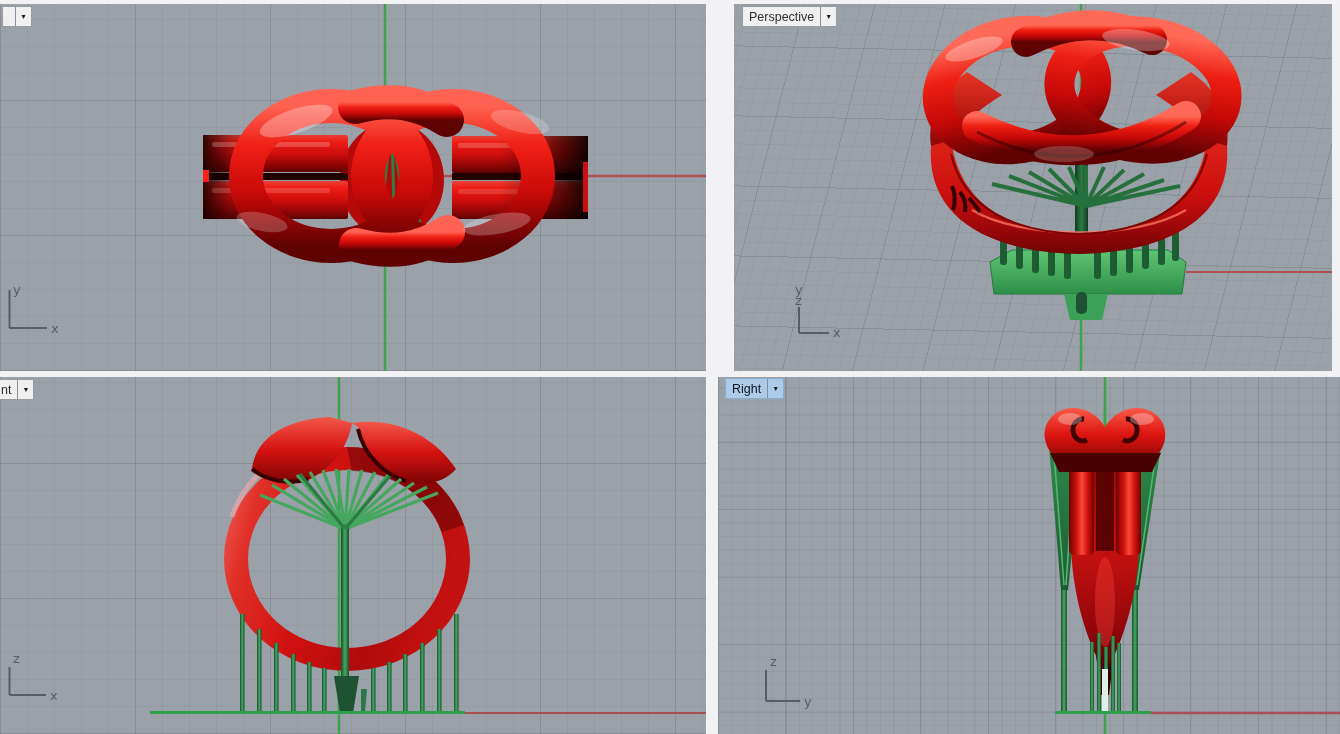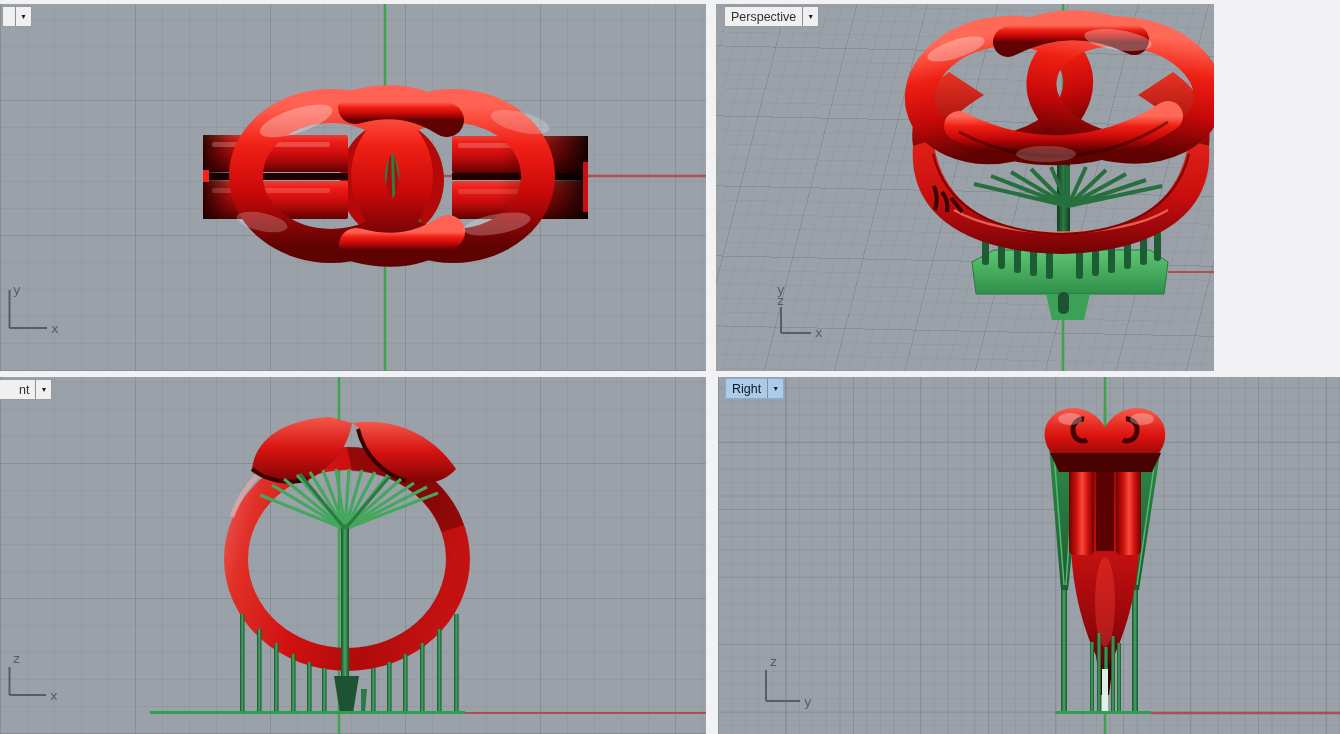--- a/index.html
+++ b/index.html
@@ -10,37 +10,37 @@
     repeating-linear-gradient(90deg, rgba(30,38,48,0.10) 0 1px, transparent 1px 135px),
     repeating-linear-gradient(0deg,  rgba(30,38,48,0.10) 0 1px, transparent 1px 135px),
     repeating-linear-gradient(90deg, rgba(30,38,48,0.055) 0 1px, transparent 1px 27px),
     repeating-linear-gradient(0deg,  rgba(30,38,48,0.055) 0 1px, transparent 1px 27px);}
   .grid13{background-image:
     repeating-linear-gradient(90deg, rgba(30,38,48,0.10) 0 1px, transparent 1px 67.5px),
     repeating-linear-gradient(0deg,  rgba(30,38,48,0.10) 0 1px, transparent 1px 67.5px),
     repeating-linear-gradient(90deg, rgba(30,38,48,0.05) 0 1px, transparent 1px 13.5px),
     repeating-linear-gradient(0deg,  rgba(30,38,48,0.05) 0 1px, transparent 1px 13.5px);}
   #vp-top{left:0;top:4px;width:706px;height:367px;}
-  #vp-persp{left:716px;top:4px;width:498px;height:367px;}
+  #vp-persp{left:734px;top:4px;width:598px;height:367px;}
   #vp-front{left:0;top:377px;width:706px;height:357px;}
   #vp-right{left:718px;top:377px;width:622px;height:403px;}
   .persp-grid{position:absolute;left:-260px;top:-270px;width:1250px;height:950px;
     transform:rotate(1.2deg) skewX(-13deg);
     background-image:
       repeating-linear-gradient(90deg, rgba(30,38,48,0.10) 0 1px, transparent 1px 70px),
       repeating-linear-gradient(0deg,  rgba(30,38,48,0.10) 0 1px, transparent 1px 70px),
       repeating-linear-gradient(90deg, rgba(30,38,48,0.05) 0 1px, transparent 1px 14px),
       repeating-linear-gradient(0deg,  rgba(30,38,48,0.05) 0 1px, transparent 1px 14px);}
   .vp-label{position:absolute;top:2px;height:19px;display:inline-flex;align-items:center;
     background:#f0f0f0;border:1px solid #969ba1;color:#2f2f2f;font-size:12.5px;
     padding:0 0 0 6px;cursor:default;z-index:5;white-space:nowrap;}
   .vp-label .arrow{display:flex;align-items:center;align-self:stretch;border-left:1px solid #8a8f95;
     margin-left:6px;padding:0 4px;font-size:7px;color:#1c1c1c;}
   .vp-label.selected{background:#abcbe9;border-color:#87add0;color:#10131c;}
-  .vp-label.cut-left{border-left:none;padding-left:19px;}
+  .vp-label.cut-left{border-left:none;padding-left:1px;}
   .model-svg{position:absolute;left:0;top:0;z-index:2;}
   .axis-gizmo{position:absolute;z-index:3;}
   .axis-gizmo text{font-family:"DejaVu Sans",sans-serif;font-size:13px;fill:#575d65;}
   .axis-gizmo line{stroke:#575d65;stroke-width:2;}
   .splitter{position:absolute;z-index:6;}
   #split-v{left:706px;top:0;width:12px;height:734px;cursor:col-resize;}
   #split-h{left:0;top:371px;width:1340px;height:6px;cursor:row-resize;}
 </style>
 </head>
 <body>

